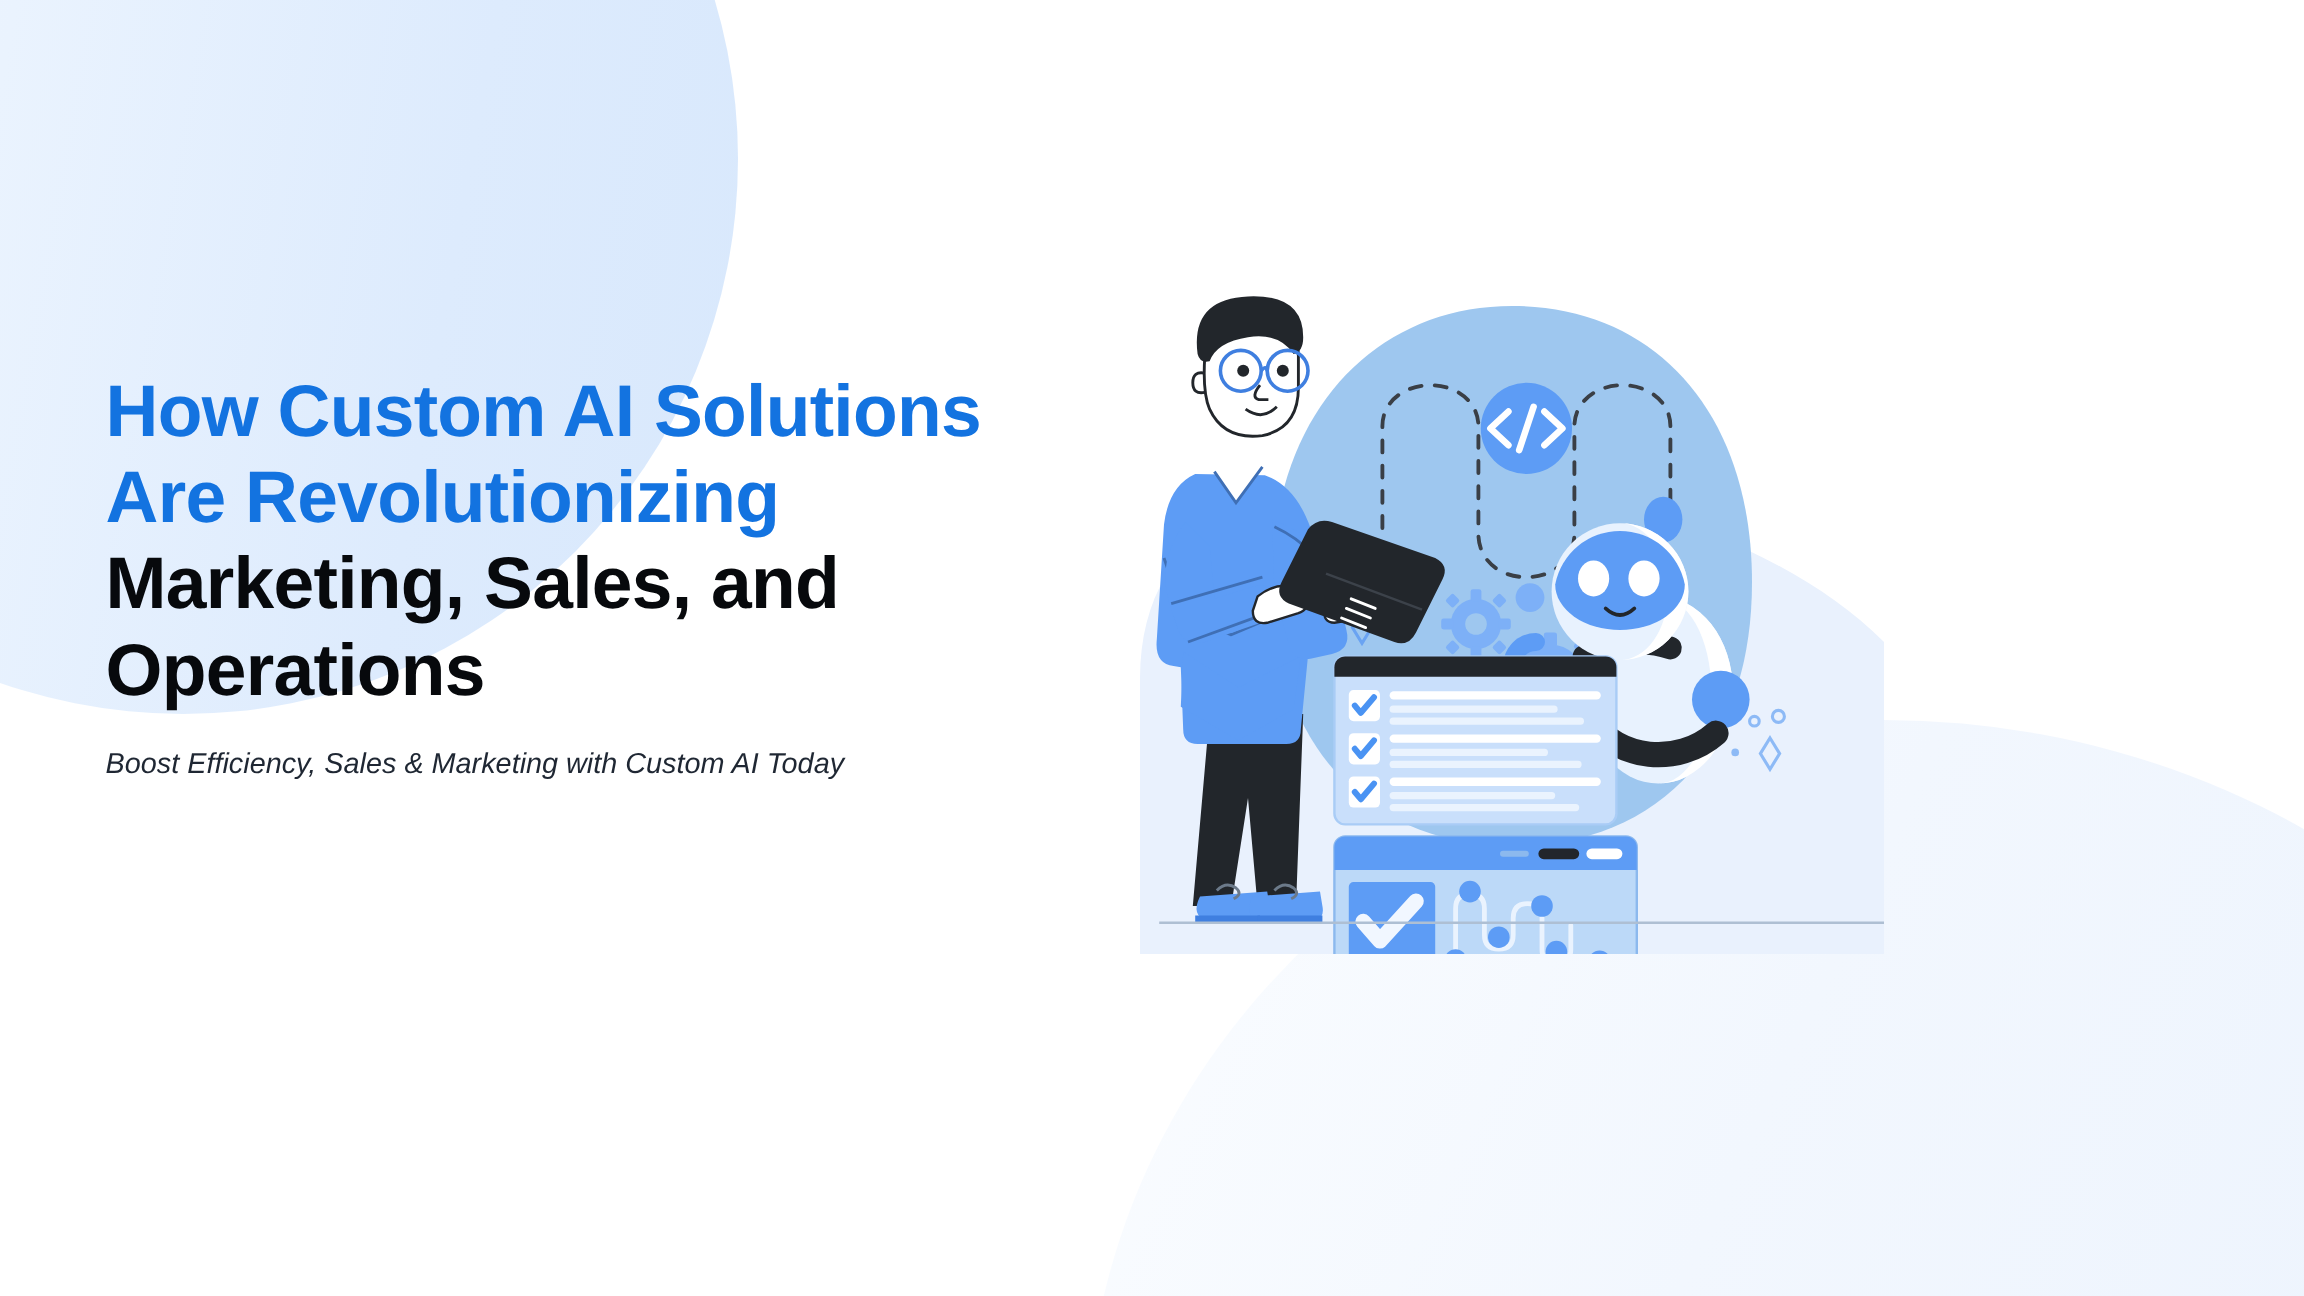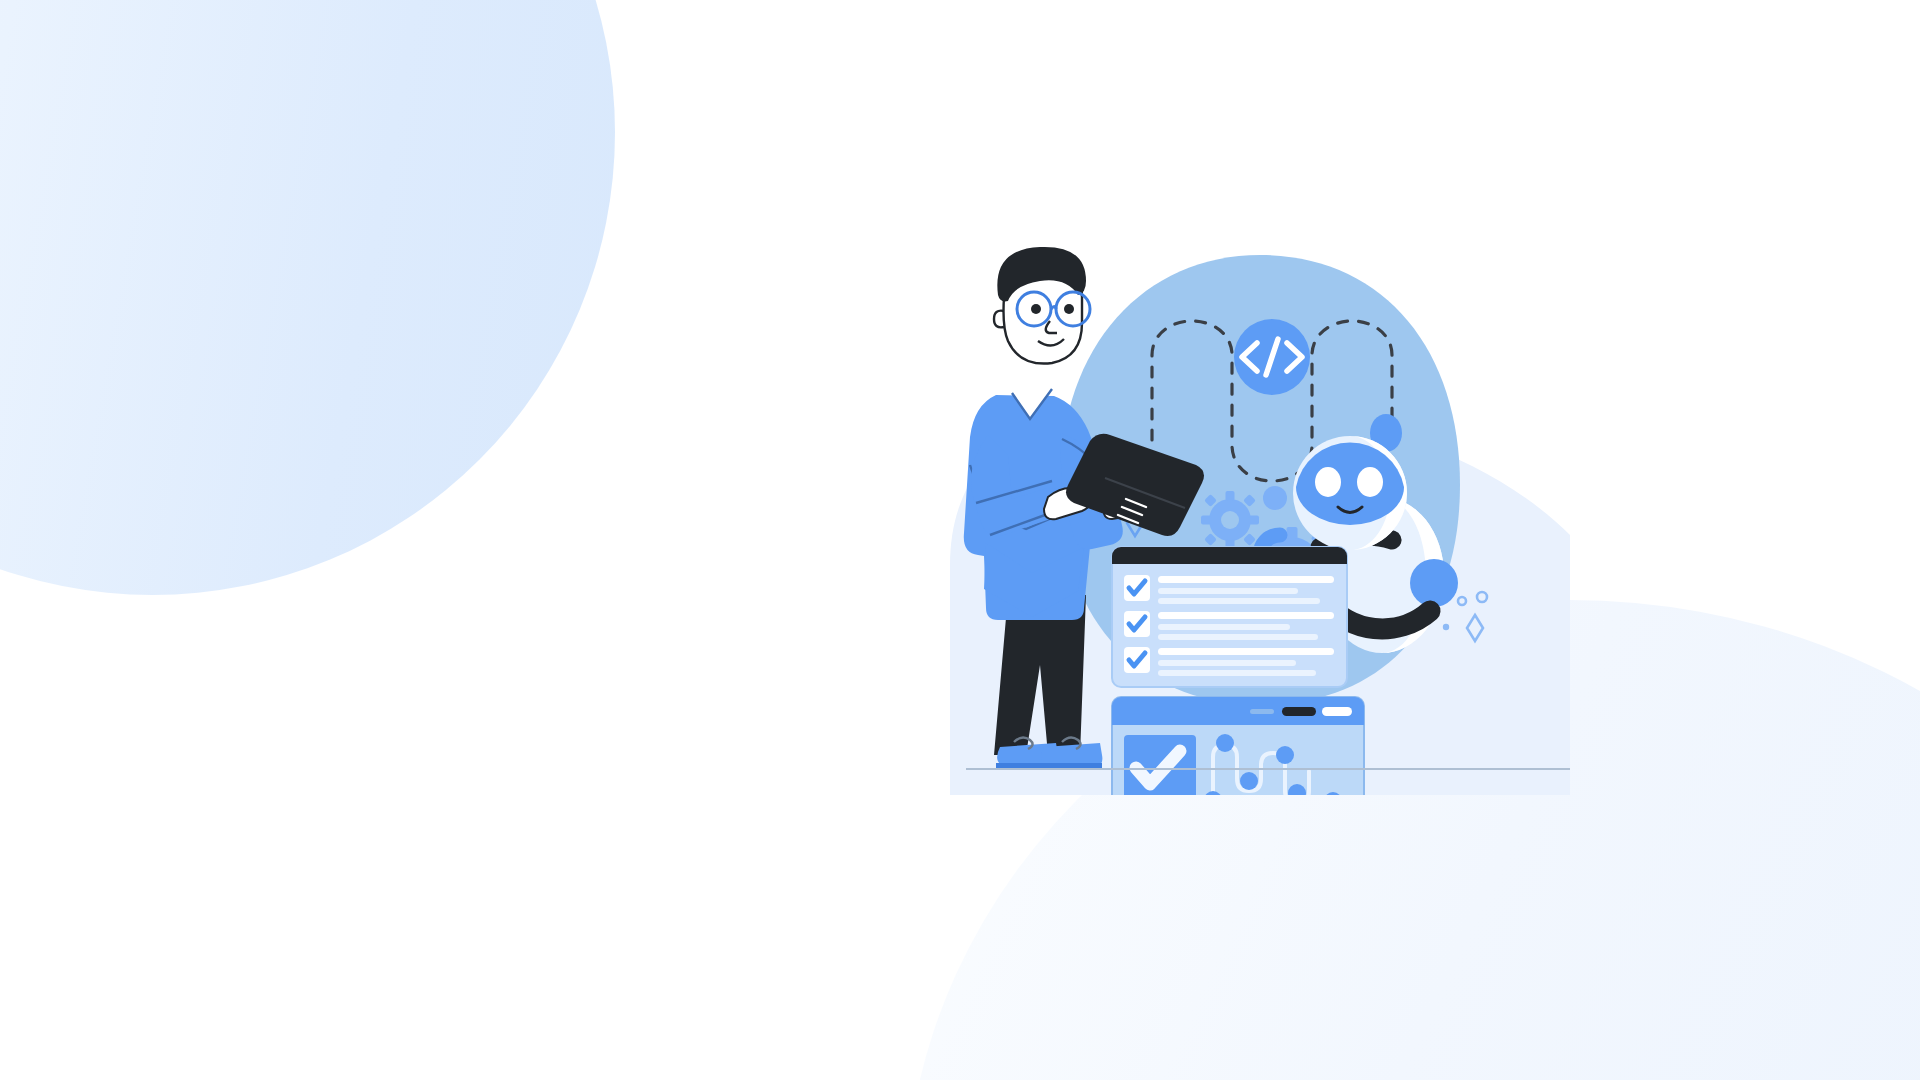--- a/index.html
+++ b/index.html
@@ -98,20 +98,29 @@
 </head>
 <body>
 
 <div class="hero">
 
   <div class="bg-layer">
     <div class="blob-topleft"></div>
     <div class="blob-bottomright"></div>
   </div>
 
+  <div class="copy">
+    <h1 class="headline">
+      <span class="hl-accent">How Custom AI Solutions</span><br>
+      <span class="hl-accent">Are Revolutionizing</span><br>
+      <span class="hl-dark">Marketing, Sales, and</span><br>
+      <span class="hl-dark">Operations</span>
+    </h1>
+    <p class="subhead">Boost Efficiency, Sales &amp; Marketing with Custom AI Today</p>
+  </div>
 
   <div class="illustration">
     <svg viewBox="0 0 660 560" xmlns="http://www.w3.org/2000/svg" aria-hidden="true">
       <defs>
         <clipPath id="blobClip">
           <path d="M130 250 C130 110 215 20 330 20 C450 20 530 110 530 250 C530 390 450 470 330 470 C215 470 130 390 130 250 Z"></path>
         </clipPath>
         <linearGradient id="palePlate" x1="0" y1="0" x2="1" y2="1">
           <stop offset="0%" stop-color="#f7fbff"></stop>
           <stop offset="100%" stop-color="#e6f0fd"></stop>

